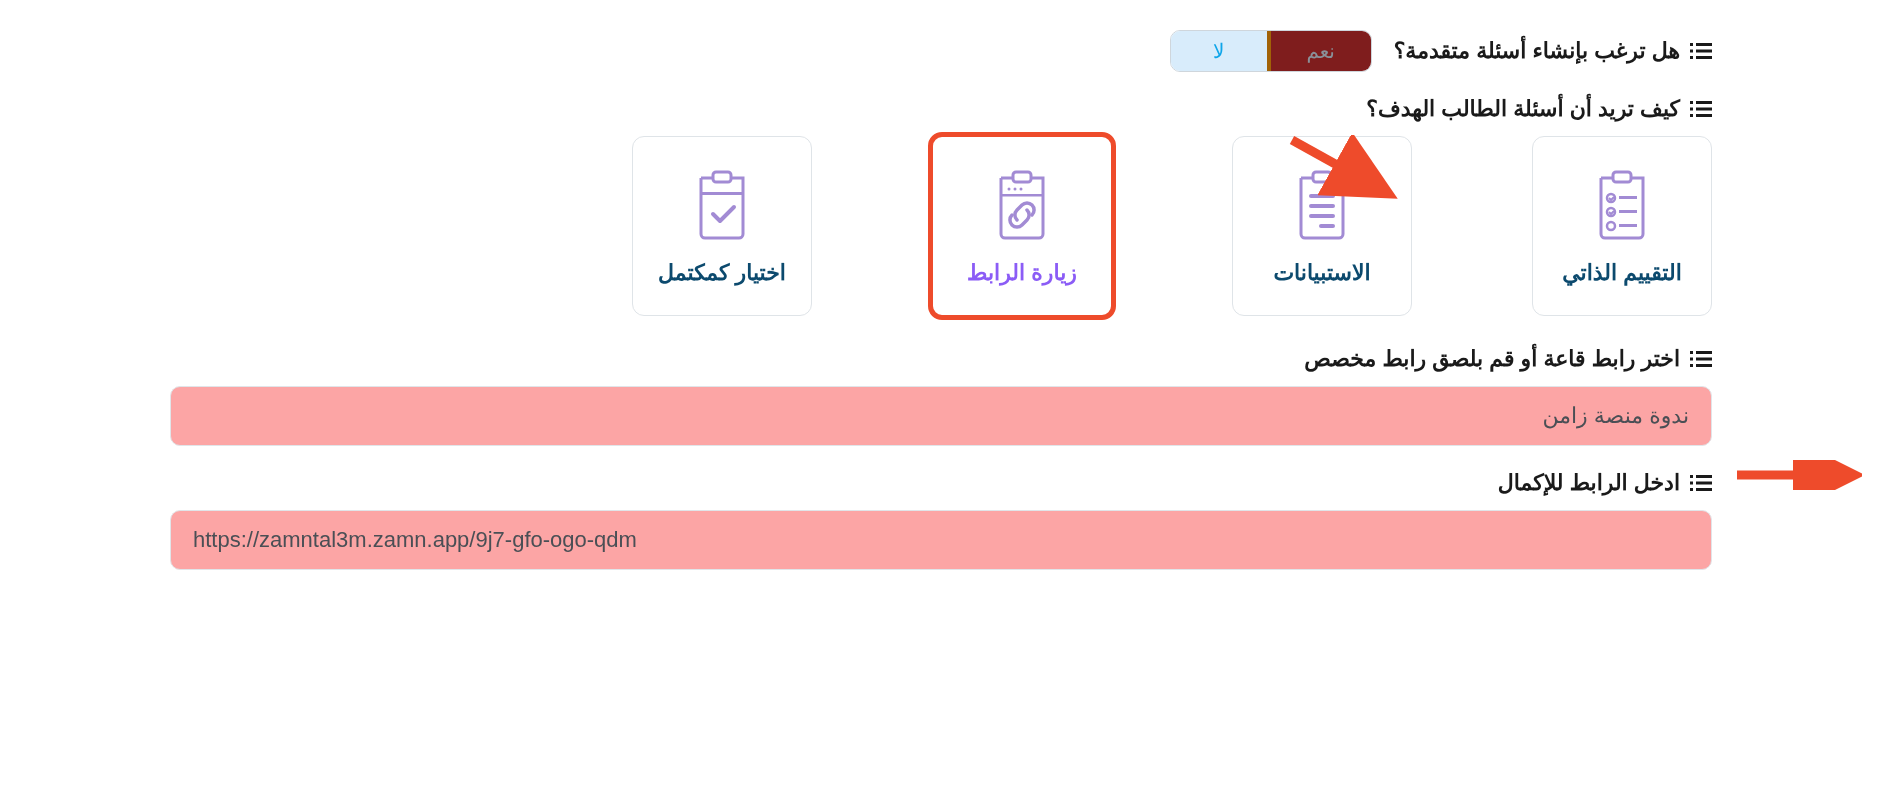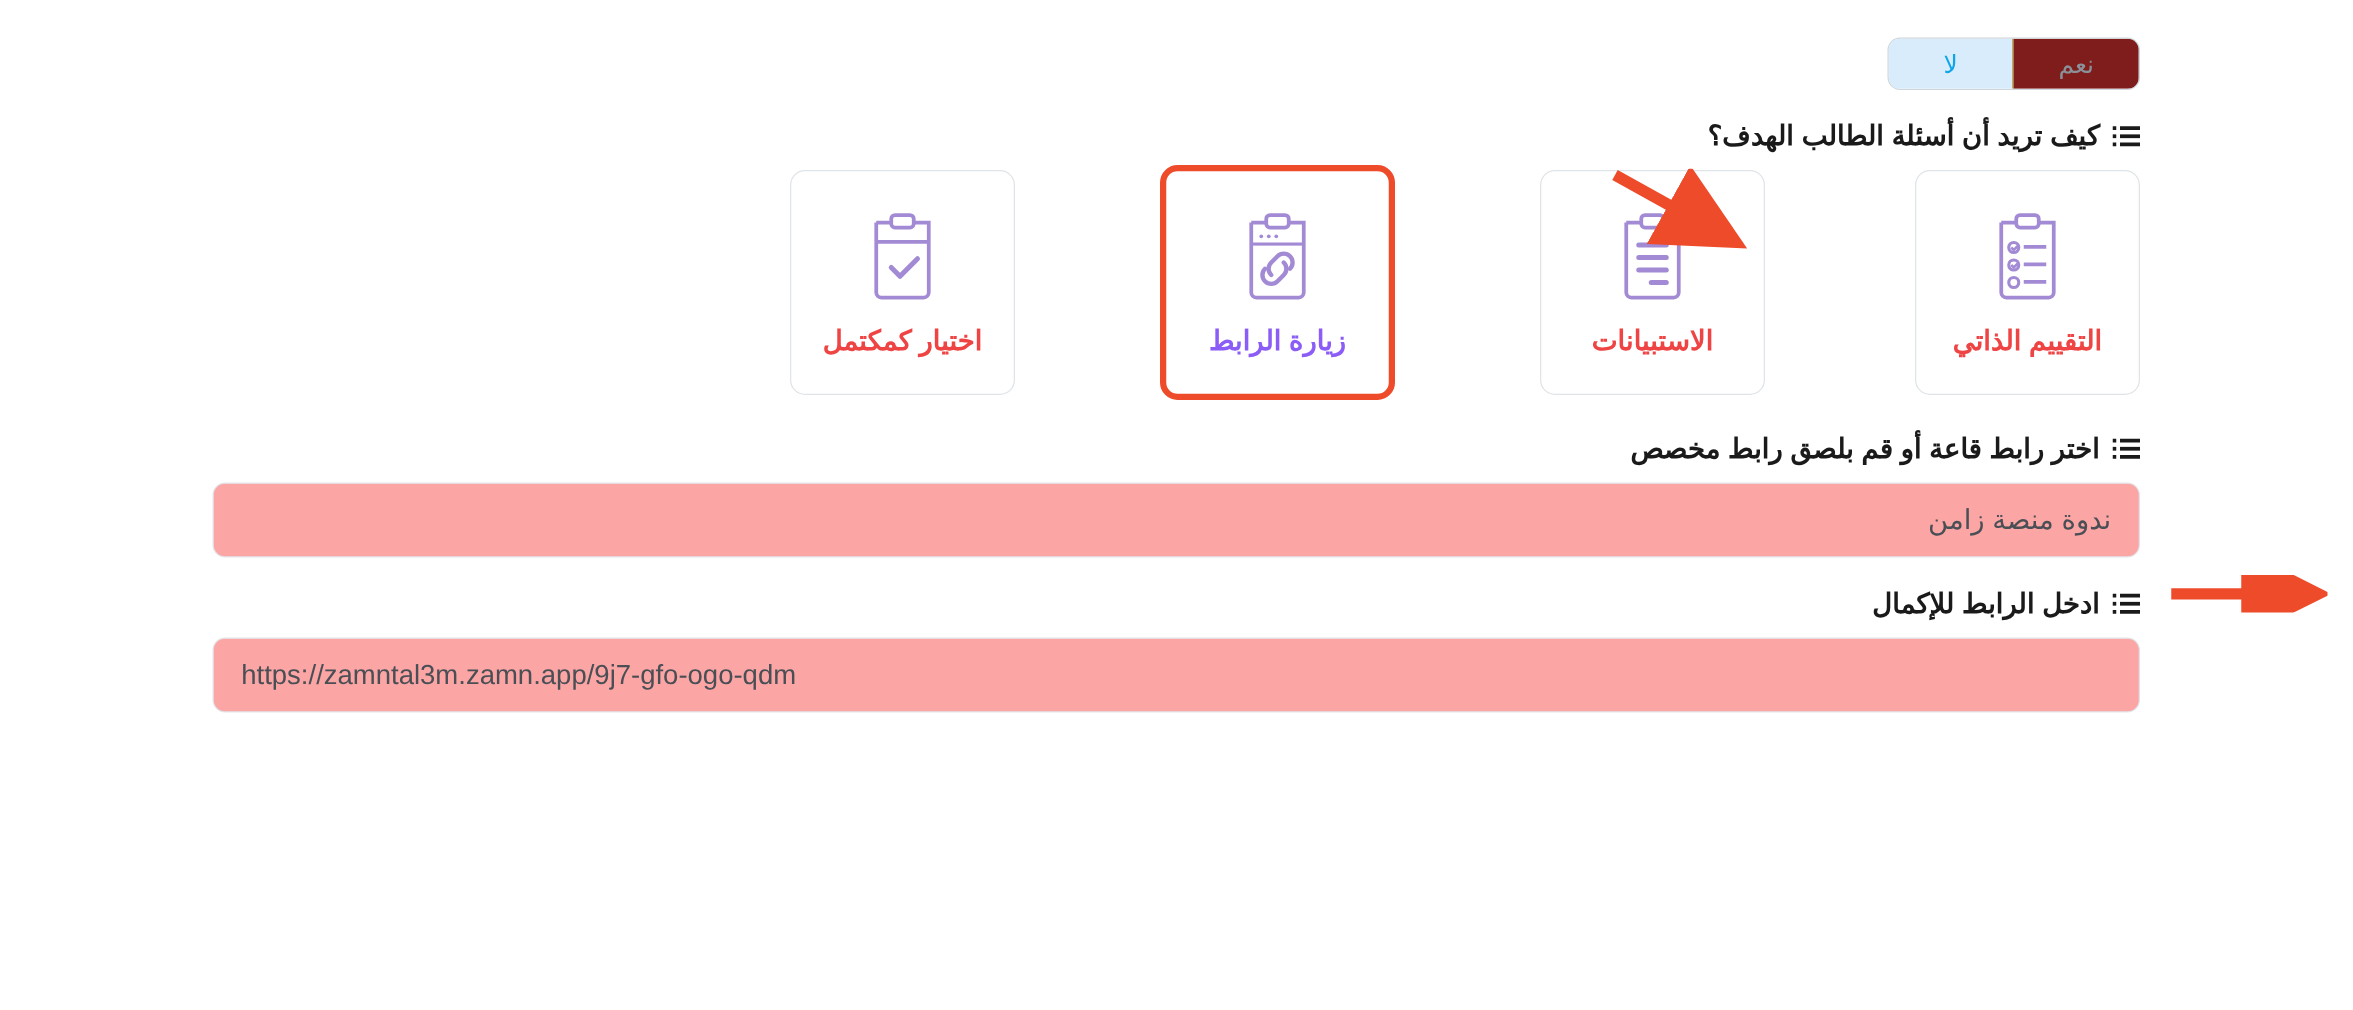--- a/index.html
+++ b/index.html
@@ -45,21 +45,21 @@
     font-size: 20px;
     width: 100px;
     cursor: pointer;
     font-family: inherit;
   }
   .toggle button.active {
     background: #d8ecfb;
     color: #0ea5e9;
   }
   .toggle button + button {
-    border-right: 1px solid #a16207;
+    border-right: 4px solid #a16207;
     text-align: center;
   }
 
   
   .cards {
     display: flex;
     flex-direction: row-reverse;
     gap: 120px;
     margin-top: 14px;
     margin-bottom: 30px;
@@ -77,21 +77,21 @@
     justify-content: center;
     gap: 14px;
     cursor: pointer;
     position: relative;
     background:#fff;
   }
   .card .icon-wrap { height: 80px; display:flex; align-items:center; justify-content:center; }
   .card .card-label {
     font-size: 22px;
     font-weight: 700;
-    color: #ef4444;
+    color: #0c4a6e;
   }
   .card.selected {
     border: none;
   }
   .card.selected::before {
     content:"";
     position:absolute;
     inset:-4px;
     border: 5px solid #ee4b2b;
     border-radius: 14px;
@@ -122,20 +122,33 @@
   
   .arrow {
     position: absolute;
     pointer-events: none;
   }
 </style>
 </head>
 <body>
 
 <div class="toggle-row">
+  <div class="section-label" style="margin:0;">
+    <span class="list-icon">
+      <svg width="22" height="18" viewBox="0 0 22 18">
+        <rect x="0" y="1" width="3" height="3" fill="#1a1a1a"></rect>
+        <rect x="6" y="1" width="16" height="3" fill="#1a1a1a"></rect>
+        <rect x="0" y="7.5" width="3" height="3" fill="#1a1a1a"></rect>
+        <rect x="6" y="7.5" width="16" height="3" fill="#1a1a1a"></rect>
+        <rect x="0" y="14" width="3" height="3" fill="#1a1a1a"></rect>
+        <rect x="6" y="14" width="16" height="3" fill="#1a1a1a"></rect>
+      </svg>
+    </span>
+    <span>هل ترغب بإنشاء أسئلة متقدمة؟</span>
+  </div>
   <div class="toggle">
     <button>نعم</button>
     <button class="active">لا</button>
   </div>
 </div>
 
 <div class="section-label">
   <span class="list-icon">
     <svg width="22" height="18" viewBox="0 0 22 18">
       <rect x="0" y="1" width="3" height="3" fill="#1a1a1a"></rect>

